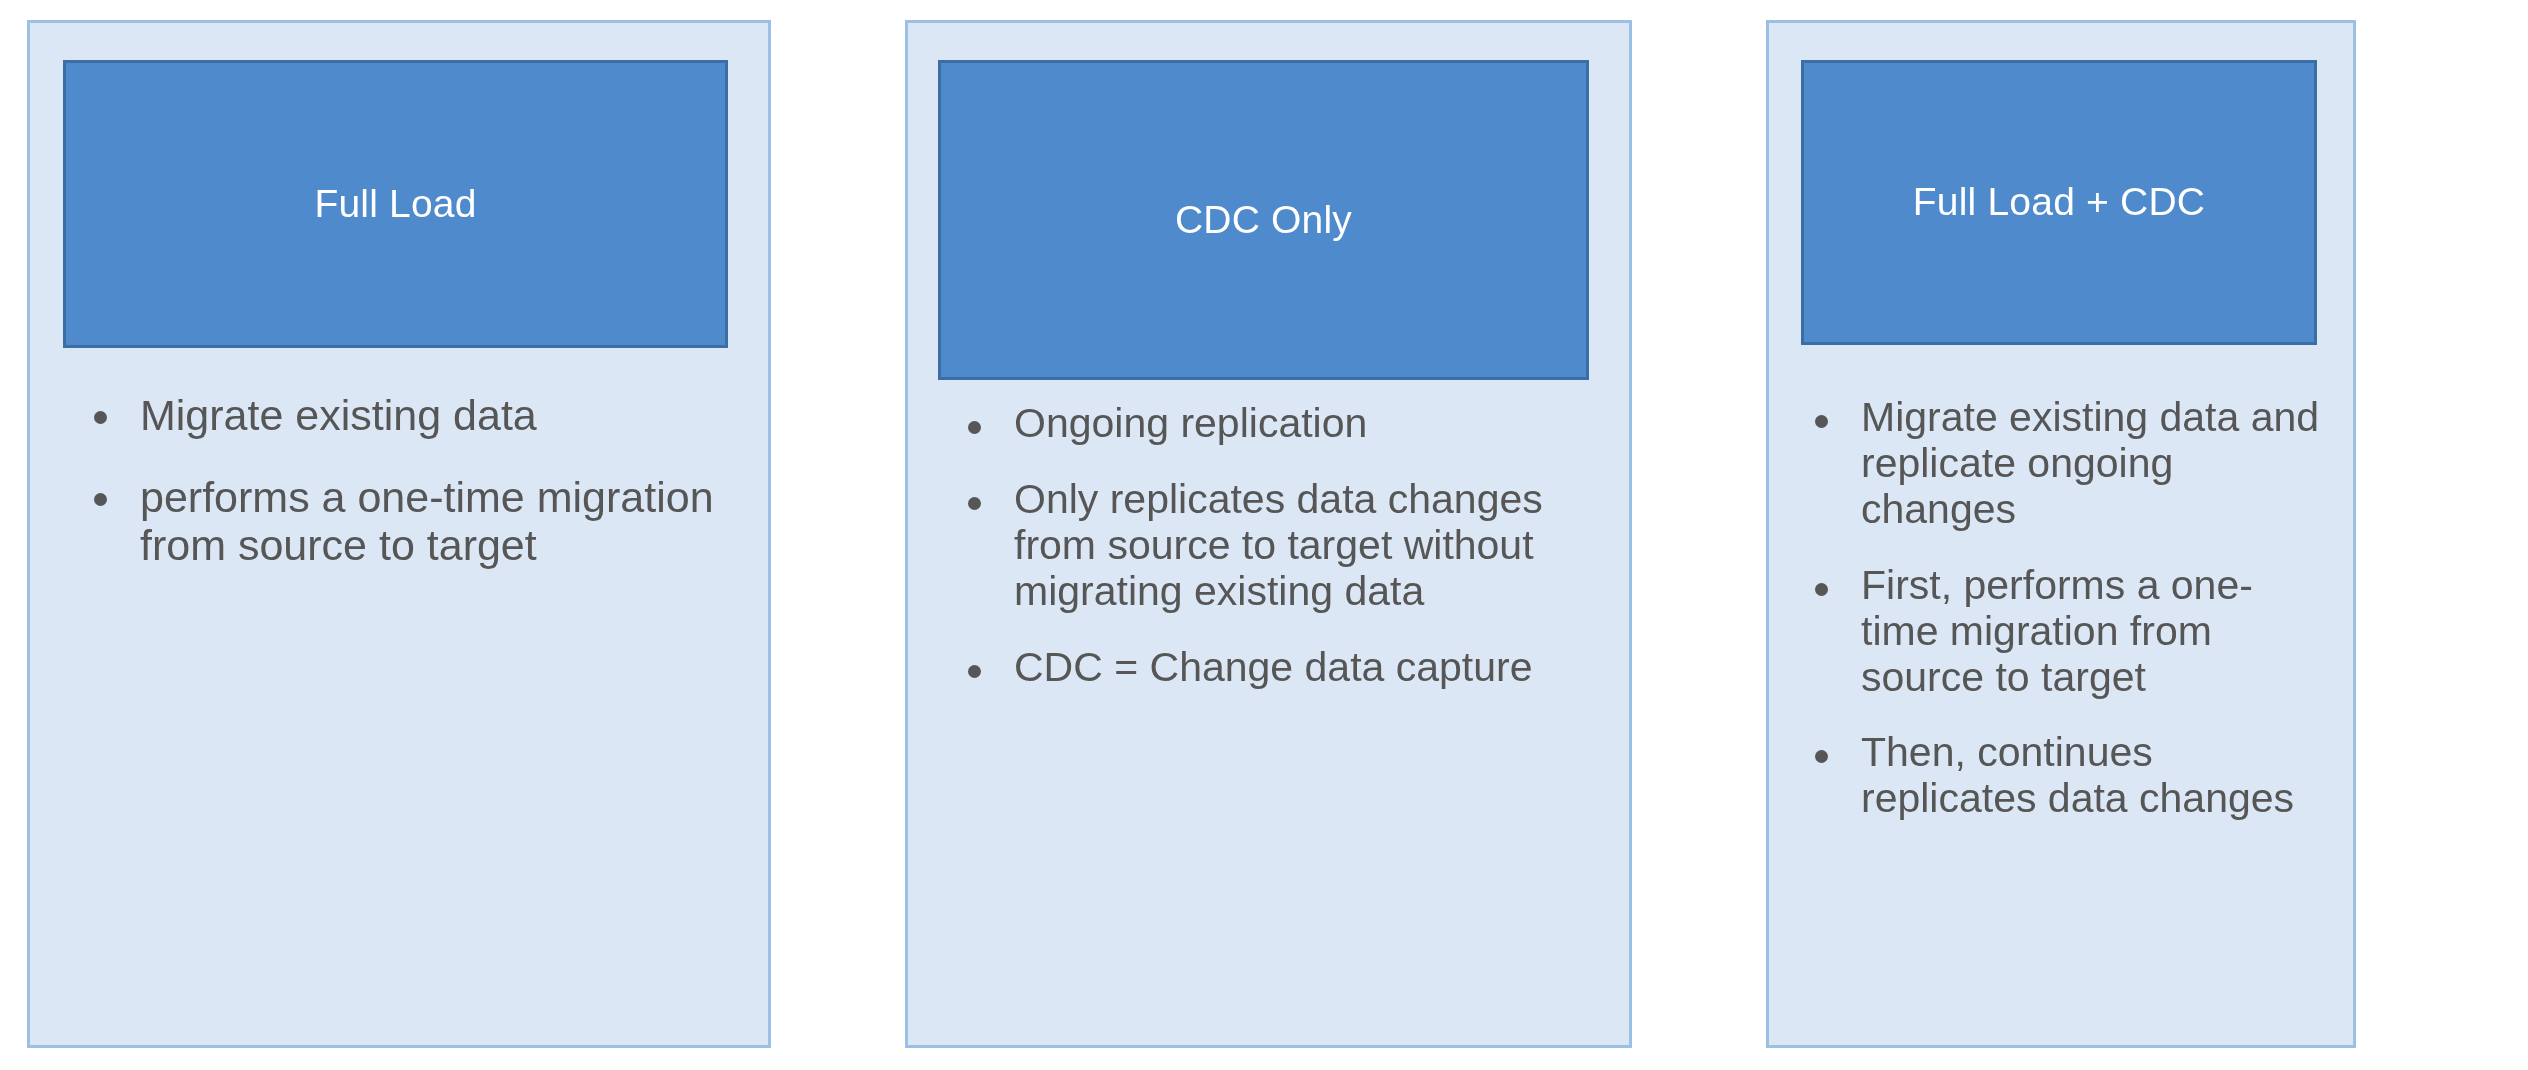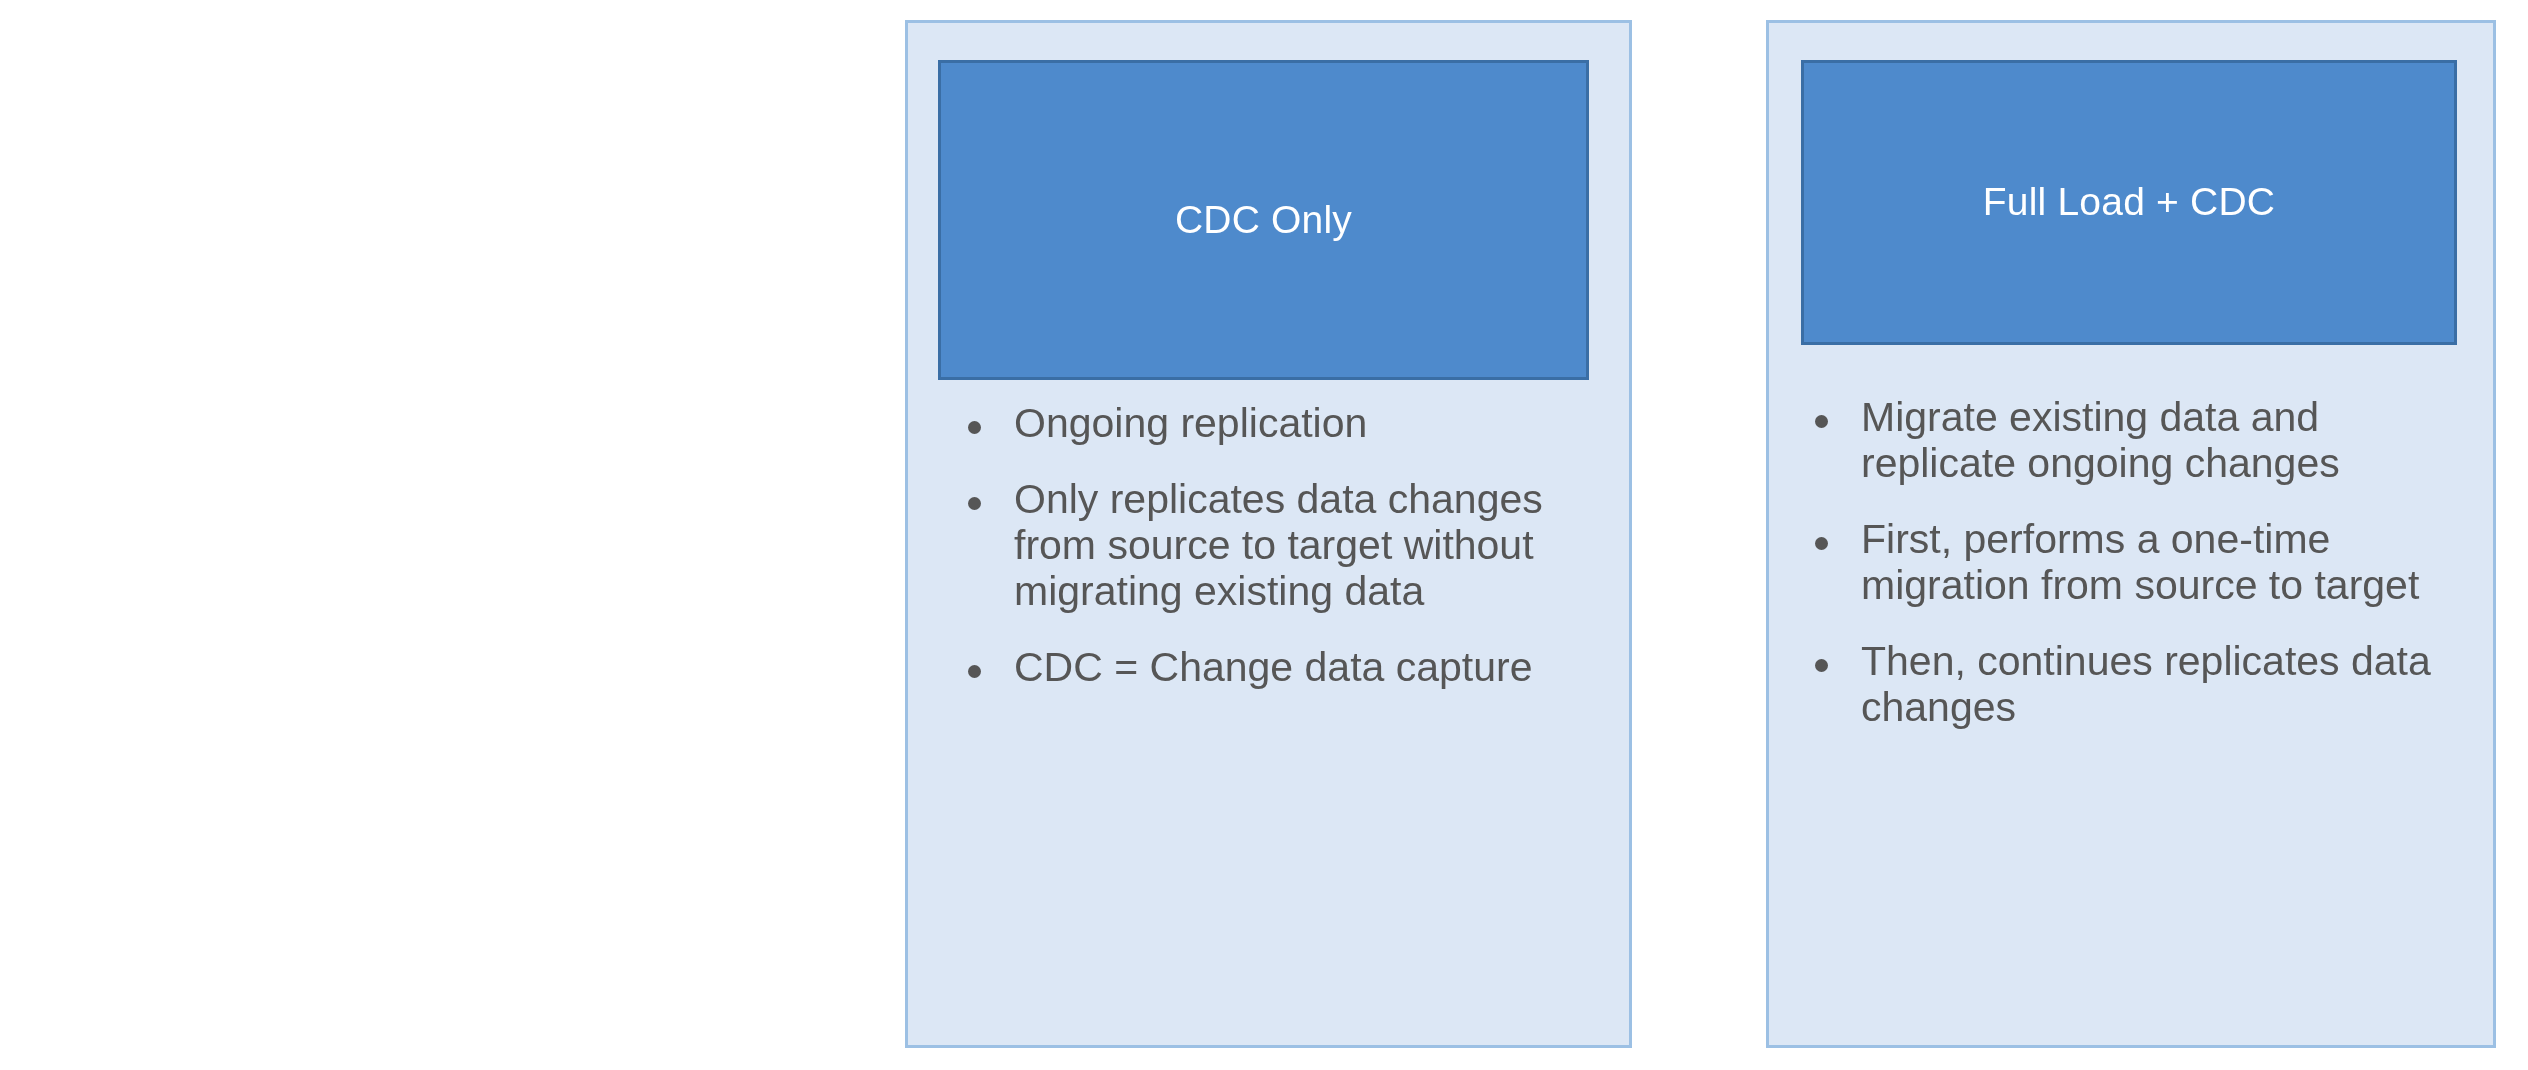--- a/index.html
+++ b/index.html
@@ -26,21 +26,21 @@
     top: 20px;
     height: 1028px;
     background: #DCE7F5;
     border: 3px solid #9CC0E4;
     box-sizing: border-box;
   }
 
   
   #card-0 { left: 27px;   width: 744px; }
   #card-1 { left: 905px;  width: 727px; }
-  #card-2 { left: 1766px; width: 730px; padding-left: 12px; }
+  #card-2 { left: 1766px; width: 590px; padding-left: 12px; }
 
   .card-header {
     position: absolute;
     top: 37px;
     left: 33px;
     right: 40px;
     height: 288px;
     background: #4E8ACC;
     border: 3px solid #3A6EA5;
     box-sizing: border-box;
@@ -105,20 +105,37 @@
   #card-2 .card-body { top: 372px; left: 20px; right: 30px; }
 
   #card-1 .card-header { left: 30px; right: 40px; top: 37px; height: 320px; }
   #card-2 .card-header { left: 32px; right: 36px; top: 37px; height: 285px; }
 </style>
 </head>
 <body>
 
 <div id="slide">
 
+  <div class="card" id="card-0">
+    <div class="card-header">
+      <span class="card-header-title">Full Load</span>
+    </div>
+    <div class="card-body">
+      <ul class="bullet-list">
+        <li class="bullet-item">
+          <span class="bullet-dot"></span>
+          <span>Migrate existing data</span>
+        </li>
+        <li class="bullet-item">
+          <span class="bullet-dot"></span>
+          <span>performs a one-time migration from source to target</span>
+        </li>
+      </ul>
+    </div>
+  </div>
 
   <div class="card" id="card-1">
     <div class="card-header">
       <span class="card-header-title">CDC Only</span>
     </div>
     <div class="card-body">
       <ul class="bullet-list">
         <li class="bullet-item">
           <span class="bullet-dot"></span>
           <span>Ongoing replication</span>

